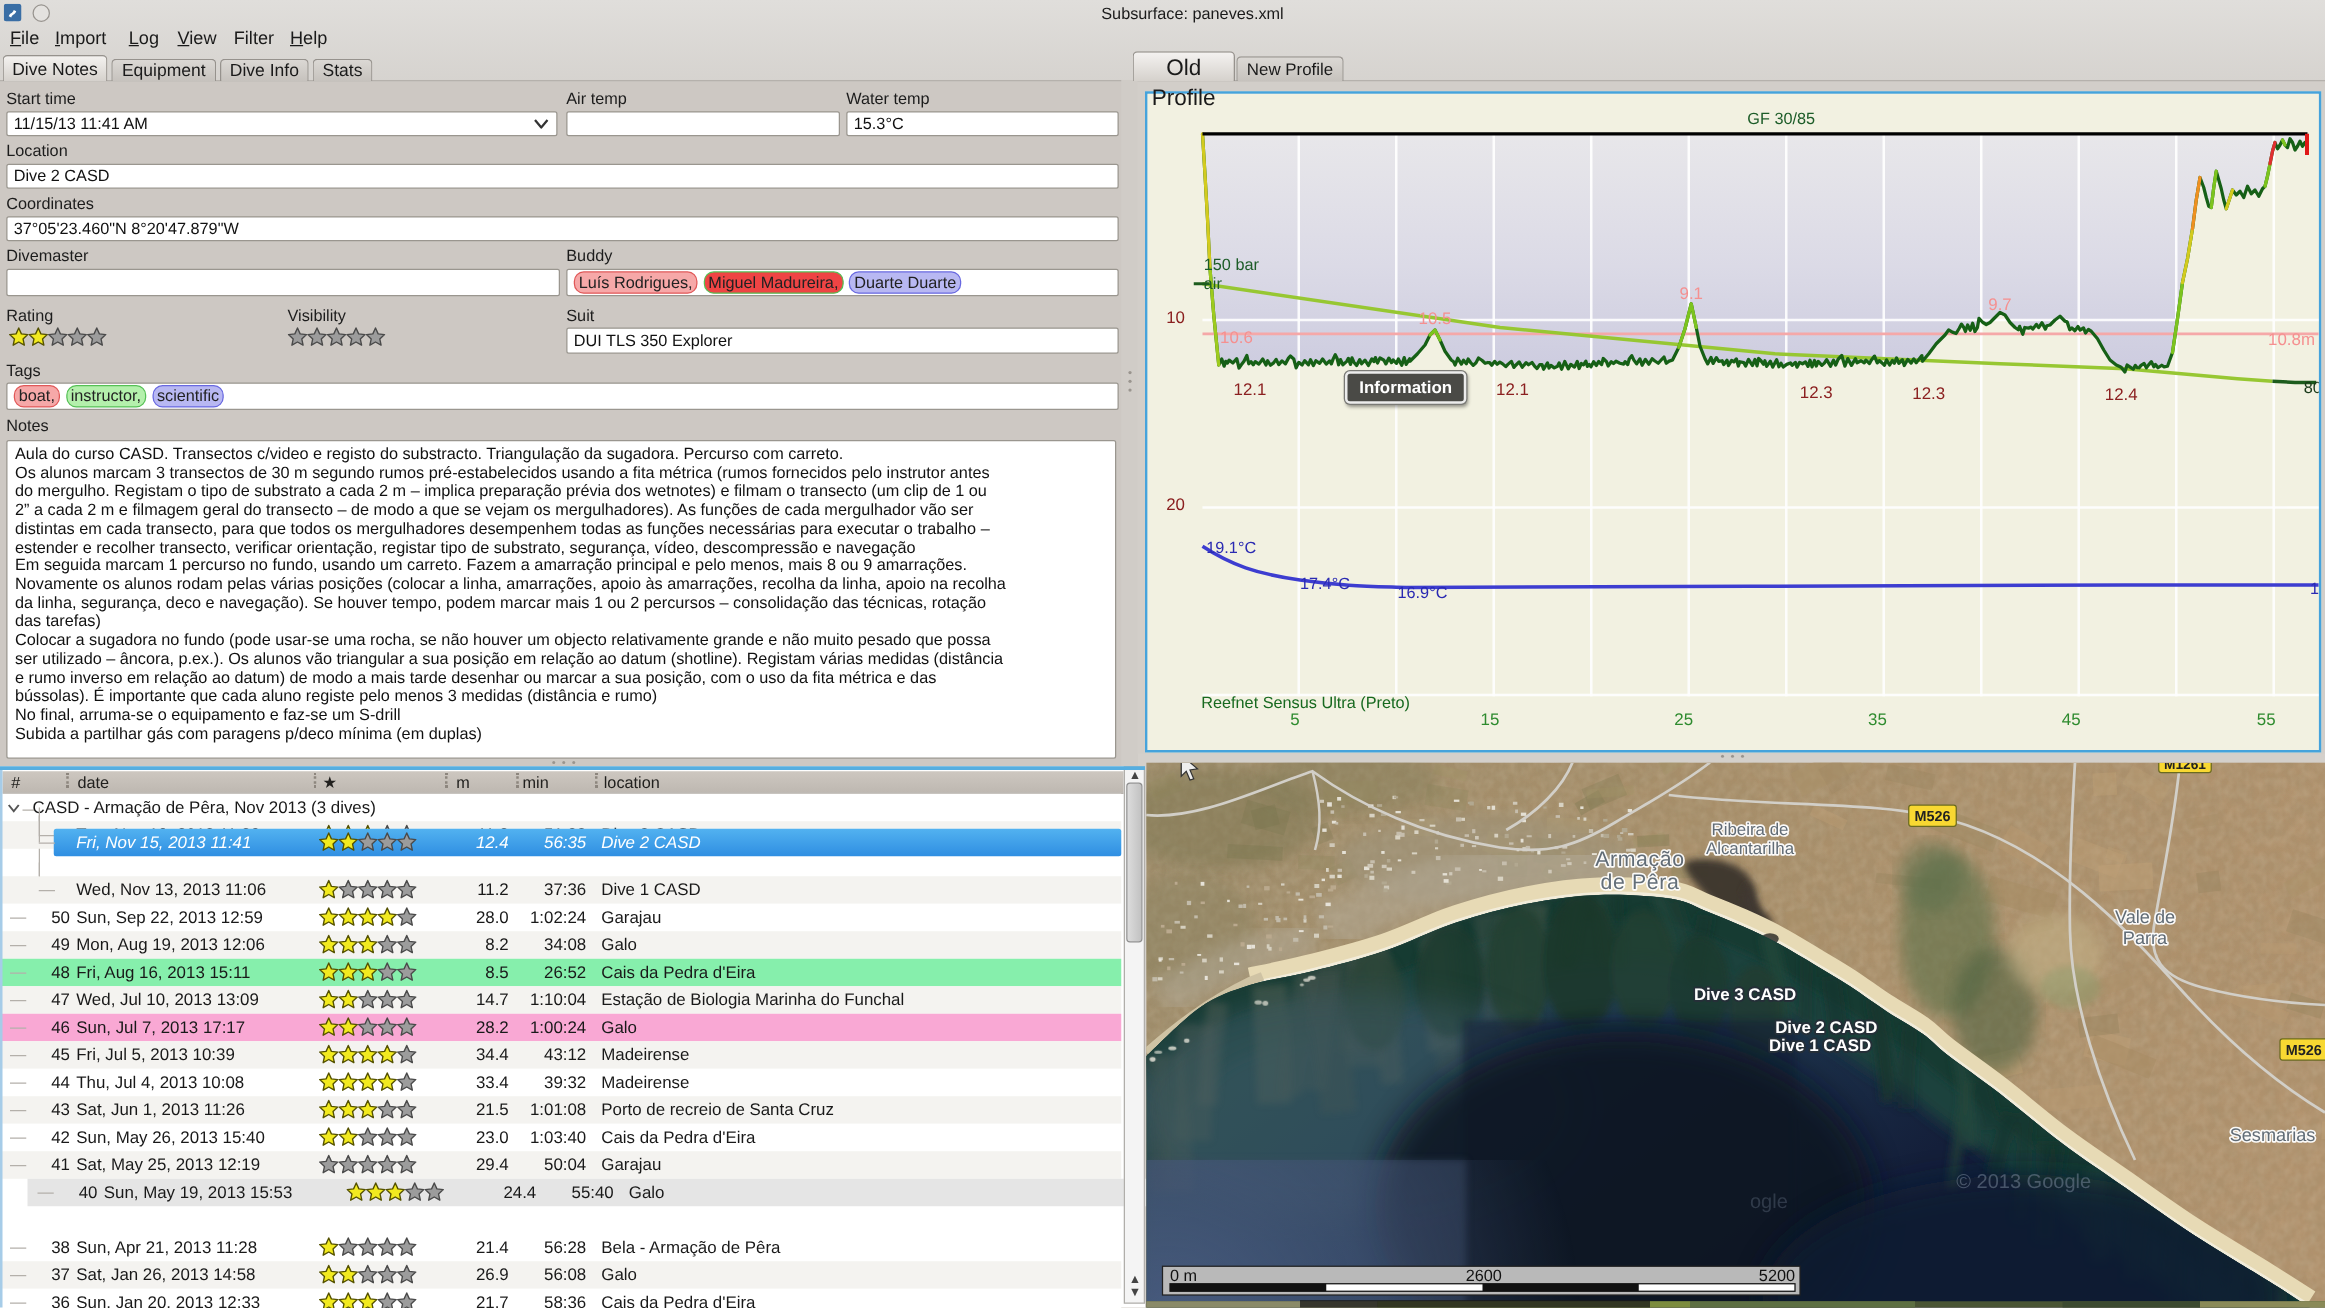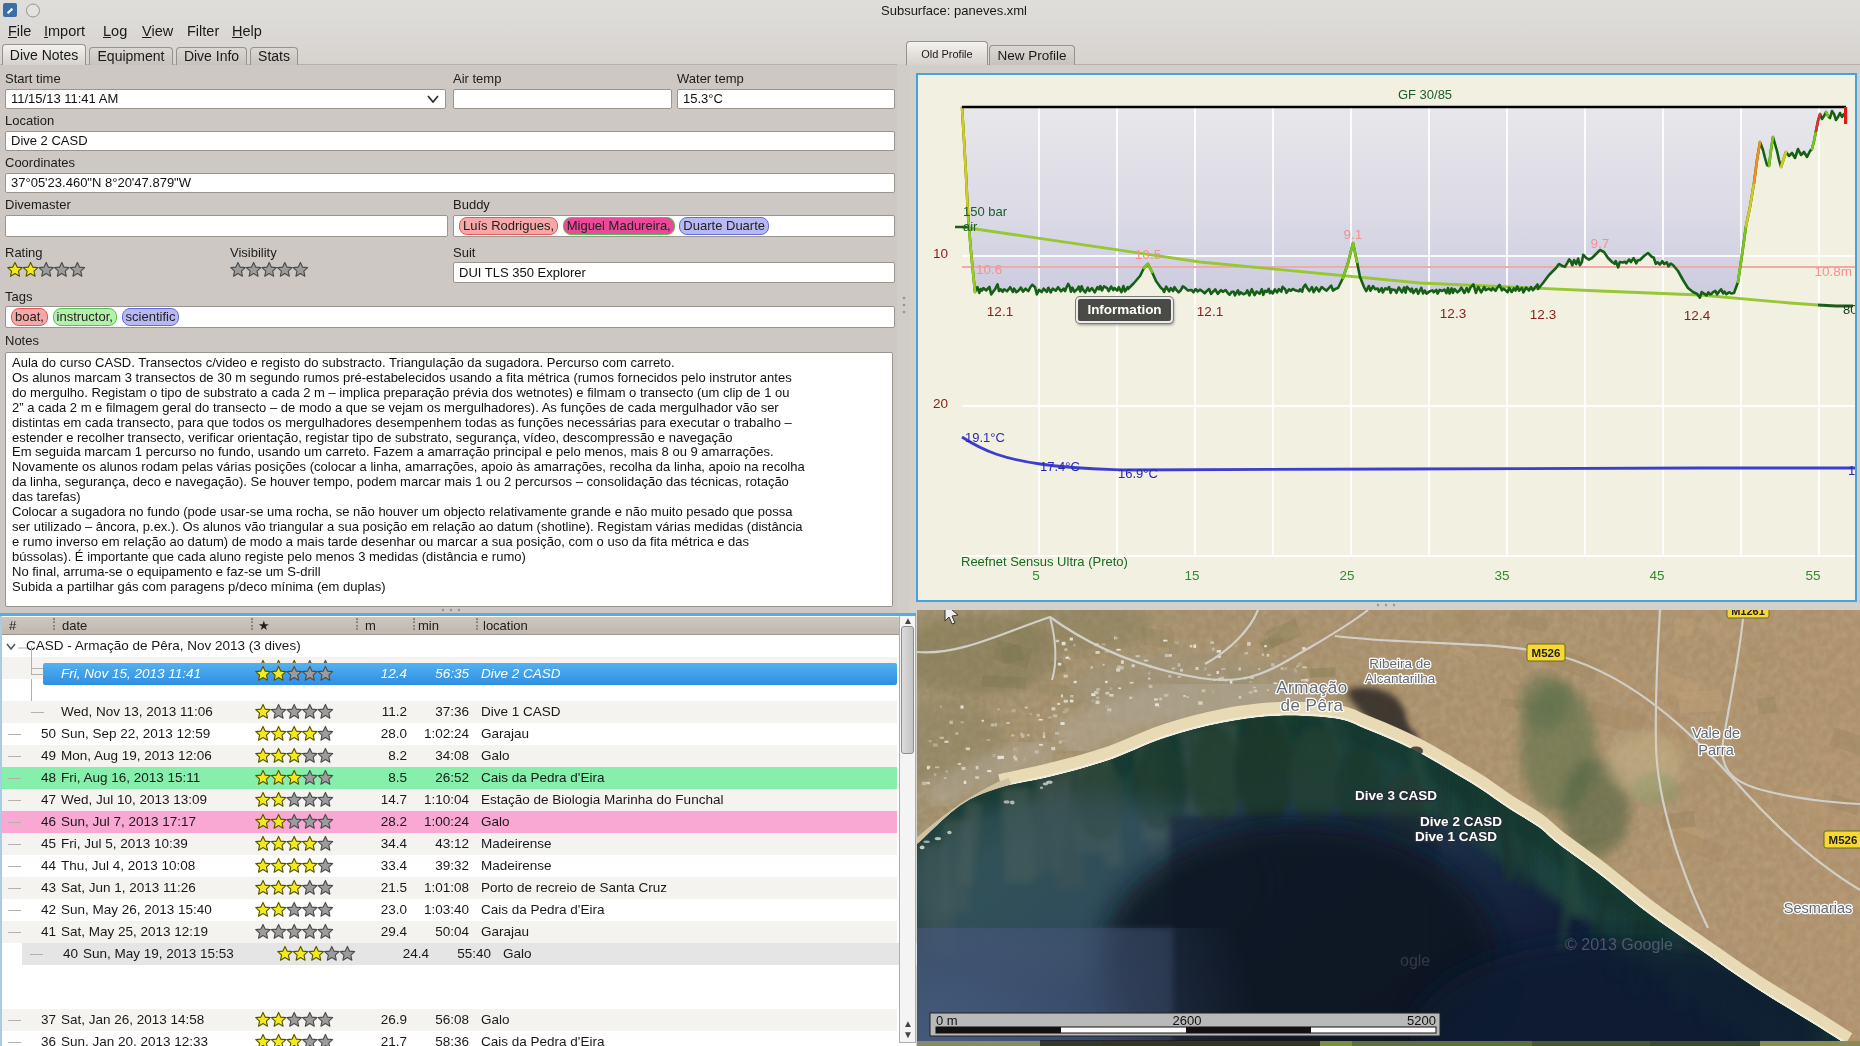--- a/index.html
+++ b/index.html
@@ -59,21 +59,21 @@
 <span style="left:44px"><u>I</u>mport</span>
 <span style="left:103px"><u>L</u>og</span>
 <span style="left:142px"><u>V</u>iew</span>
 <span style="left:187px">Filter</span>
 <span style="left:232px"><u>H</u>elp</span>
 </div>
 <div class="tab on" style="left:2px;top:44px;width:84px;height:21px;line-height:21px">Dive Notes</div>
 <div class="tab off" style="left:89px;top:47px;width:84px;height:18px;line-height:17px">Equipment</div>
 <div class="tab off" style="left:176px;top:47px;width:71px;height:18px;line-height:17px">Dive Info</div>
 <div class="tab off" style="left:250px;top:47px;width:48px;height:18px;line-height:17px">Stats</div>
-<div class="tab on" style="left:906px;top:41px;width:82px;height:24px;line-height:24px;font-size:11px">Old Profile</div>
+<div class="tab on" style="left:906px;top:41px;width:82px;height:24px;line-height:24px;font-size:18px">Old Profile</div>
 <div class="tab off" style="left:989px;top:45px;width:86px;height:20px;line-height:19px;font-size:13.5px">New Profile</div>
 <div id="formarea"></div>
 <div id="splitv"></div>
 <svg class="abs" style="left:901px;top:295px" width="8" height="20">
     <g fill="#9a958f">
       <circle cx="3" cy="3" r="1.3"></circle>
       <circle cx="3" cy="10" r="1.3"></circle>
       <circle cx="3" cy="17" r="1.3"></circle>
     </g>
   </svg>
@@ -107,21 +107,21 @@
 <div class="inp" style="left:453px;top:89px;width:219px;height:20px"></div>
 <div class="lbl" style="left:677px;top:71px">Water temp</div>
 <div class="inp" style="left:677px;top:89px;width:218px;height:20px">15.3°C</div>
 <div class="lbl" style="left:5px;top:113px">Location</div>
 <div class="inp" style="left:5px;top:131px;width:890px;height:20px">Dive 2 CASD</div>
 <div class="lbl" style="left:5px;top:155px">Coordinates</div>
 <div class="inp" style="left:5px;top:173px;width:890px;height:20px">37°05'23.460"N 8°20'47.879"W</div>
 <div class="lbl" style="left:5px;top:197px">Divemaster</div>
 <div class="inp" style="left:5px;top:215px;width:443px;height:22px"></div>
 <div class="lbl" style="left:453px;top:197px">Buddy</div>
-<div class="inp" style="left:453px;top:215px;width:442px;height:22px;padding-top:1px"><span class="pill" style="background:#f6a8a8;border-color:#e05858">Luís Rodrigues,</span> <span class="pill" style="background:#ec4899;border-color:#55c055">Miguel Madureira,</span> <span class="pill" style="background:#b8b8f2;border-color:#6868e0">Duarte Duarte</span></div>
+<div class="inp" style="left:453px;top:215px;width:442px;height:22px;padding-top:1px"><span class="pill" style="background:#f6a8a8;border-color:#e05858">Luís Rodrigues,</span> <span class="pill" style="background:#ef4444;border-color:#55c055">Miguel Madureira,</span> <span class="pill" style="background:#b8b8f2;border-color:#6868e0">Duarte Duarte</span></div>
 <div class="lbl" style="left:5px;top:245px">Rating</div>
 <div class="abs" style="left:7px;top:261px"><svg class="stars" width="80" height="17" viewBox="0 0 80 17">
       <path d="M8.00,1.40 L10.12,6.09 L15.23,6.65 L11.42,10.11 L12.47,15.15 L8.00,12.60 L3.53,15.15 L4.58,10.11 L0.77,6.65 L5.88,6.09 Z" transform="translate(0.0,0)" fill="#f2ea1f" stroke="#555200" stroke-width="1.1" stroke-linejoin="round"></path>
       <path d="M8.00,1.40 L10.12,6.09 L15.23,6.65 L11.42,10.11 L12.47,15.15 L8.00,12.60 L3.53,15.15 L4.58,10.11 L0.77,6.65 L5.88,6.09 Z" transform="translate(15.6,0)" fill="#f2ea1f" stroke="#555200" stroke-width="1.1" stroke-linejoin="round"></path>
       <path d="M8.00,1.40 L10.12,6.09 L15.23,6.65 L11.42,10.11 L12.47,15.15 L8.00,12.60 L3.53,15.15 L4.58,10.11 L0.77,6.65 L5.88,6.09 Z" transform="translate(31.2,0)" fill="#9c9c9c" stroke="#4a4a4a" stroke-width="1.1" stroke-linejoin="round"></path>
       <path d="M8.00,1.40 L10.12,6.09 L15.23,6.65 L11.42,10.11 L12.47,15.15 L8.00,12.60 L3.53,15.15 L4.58,10.11 L0.77,6.65 L5.88,6.09 Z" transform="translate(46.8,0)" fill="#9c9c9c" stroke="#4a4a4a" stroke-width="1.1" stroke-linejoin="round"></path>
       <path d="M8.00,1.40 L10.12,6.09 L15.23,6.65 L11.42,10.11 L12.47,15.15 L8.00,12.60 L3.53,15.15 L4.58,10.11 L0.77,6.65 L5.88,6.09 Z" transform="translate(62.4,0)" fill="#9c9c9c" stroke="#4a4a4a" stroke-width="1.1" stroke-linejoin="round"></path>
     </svg></div>
 <div class="lbl" style="left:230px;top:245px">Visibility</div>
 <div class="abs" style="left:230px;top:261px"><svg class="stars" width="80" height="17" viewBox="0 0 80 17">
@@ -362,20 +362,35 @@
       <div class="tcell" style="left:255px;top:2px"><svg class="stars" width="80" height="17" viewBox="0 0 80 17">
           <path d="M8.00,1.40 L10.12,6.09 L15.23,6.65 L11.42,10.11 L12.47,15.15 L8.00,12.60 L3.53,15.15 L4.58,10.11 L0.77,6.65 L5.88,6.09 Z" transform="translate(0.0,0)" fill="#f2ea1f" stroke="#555200" stroke-width="1.1" stroke-linejoin="round"></path>
           <path d="M8.00,1.40 L10.12,6.09 L15.23,6.65 L11.42,10.11 L12.47,15.15 L8.00,12.60 L3.53,15.15 L4.58,10.11 L0.77,6.65 L5.88,6.09 Z" transform="translate(15.6,0)" fill="#f2ea1f" stroke="#555200" stroke-width="1.1" stroke-linejoin="round"></path>
           <path d="M8.00,1.40 L10.12,6.09 L15.23,6.65 L11.42,10.11 L12.47,15.15 L8.00,12.60 L3.53,15.15 L4.58,10.11 L0.77,6.65 L5.88,6.09 Z" transform="translate(31.2,0)" fill="#f2ea1f" stroke="#555200" stroke-width="1.1" stroke-linejoin="round"></path>
           <path d="M8.00,1.40 L10.12,6.09 L15.23,6.65 L11.42,10.11 L12.47,15.15 L8.00,12.60 L3.53,15.15 L4.58,10.11 L0.77,6.65 L5.88,6.09 Z" transform="translate(46.8,0)" fill="#9c9c9c" stroke="#4a4a4a" stroke-width="1.1" stroke-linejoin="round"></path>
           <path d="M8.00,1.40 L10.12,6.09 L15.23,6.65 L11.42,10.11 L12.47,15.15 L8.00,12.60 L3.53,15.15 L4.58,10.11 L0.77,6.65 L5.88,6.09 Z" transform="translate(62.4,0)" fill="#9c9c9c" stroke="#4a4a4a" stroke-width="1.1" stroke-linejoin="round"></path>
         </svg></div>
       <div class="tcell mcol">24.4</div>
       <div class="tcell mincol">55:40</div>
       <div class="tcell" style="left:481px">Galo</div>
+    </div>
+    <div class="trow" style="top:374px;background:#ffffff;">
+      <div class="hline" style="left:8px;width:13px"></div>
+      <div class="tcell num">38</div>
+      <div class="tcell" style="left:61px">Sun, Apr 21, 2013 11:28</div>
+      <div class="tcell" style="left:255px;top:2px"><svg class="stars" width="80" height="17" viewBox="0 0 80 17">
+          <path d="M8.00,1.40 L10.12,6.09 L15.23,6.65 L11.42,10.11 L12.47,15.15 L8.00,12.60 L3.53,15.15 L4.58,10.11 L0.77,6.65 L5.88,6.09 Z" transform="translate(0.0,0)" fill="#f2ea1f" stroke="#555200" stroke-width="1.1" stroke-linejoin="round"></path>
+          <path d="M8.00,1.40 L10.12,6.09 L15.23,6.65 L11.42,10.11 L12.47,15.15 L8.00,12.60 L3.53,15.15 L4.58,10.11 L0.77,6.65 L5.88,6.09 Z" transform="translate(15.6,0)" fill="#9c9c9c" stroke="#4a4a4a" stroke-width="1.1" stroke-linejoin="round"></path>
+          <path d="M8.00,1.40 L10.12,6.09 L15.23,6.65 L11.42,10.11 L12.47,15.15 L8.00,12.60 L3.53,15.15 L4.58,10.11 L0.77,6.65 L5.88,6.09 Z" transform="translate(31.2,0)" fill="#9c9c9c" stroke="#4a4a4a" stroke-width="1.1" stroke-linejoin="round"></path>
+          <path d="M8.00,1.40 L10.12,6.09 L15.23,6.65 L11.42,10.11 L12.47,15.15 L8.00,12.60 L3.53,15.15 L4.58,10.11 L0.77,6.65 L5.88,6.09 Z" transform="translate(46.8,0)" fill="#9c9c9c" stroke="#4a4a4a" stroke-width="1.1" stroke-linejoin="round"></path>
+          <path d="M8.00,1.40 L10.12,6.09 L15.23,6.65 L11.42,10.11 L12.47,15.15 L8.00,12.60 L3.53,15.15 L4.58,10.11 L0.77,6.65 L5.88,6.09 Z" transform="translate(62.4,0)" fill="#9c9c9c" stroke="#4a4a4a" stroke-width="1.1" stroke-linejoin="round"></path>
+        </svg></div>
+      <div class="tcell mcol">21.4</div>
+      <div class="tcell mincol">56:28</div>
+      <div class="tcell" style="left:481px">Bela - Armação de Pêra</div>
     </div>
     <div class="trow" style="top:396px;background:#f4f3f0;">
       <div class="hline" style="left:8px;width:13px"></div>
       <div class="tcell num">37</div>
       <div class="tcell" style="left:61px">Sat, Jan 26, 2013 14:58</div>
       <div class="tcell" style="left:255px;top:2px"><svg class="stars" width="80" height="17" viewBox="0 0 80 17">
           <path d="M8.00,1.40 L10.12,6.09 L15.23,6.65 L11.42,10.11 L12.47,15.15 L8.00,12.60 L3.53,15.15 L4.58,10.11 L0.77,6.65 L5.88,6.09 Z" transform="translate(0.0,0)" fill="#f2ea1f" stroke="#555200" stroke-width="1.1" stroke-linejoin="round"></path>
           <path d="M8.00,1.40 L10.12,6.09 L15.23,6.65 L11.42,10.11 L12.47,15.15 L8.00,12.60 L3.53,15.15 L4.58,10.11 L0.77,6.65 L5.88,6.09 Z" transform="translate(15.6,0)" fill="#f2ea1f" stroke="#555200" stroke-width="1.1" stroke-linejoin="round"></path>
           <path d="M8.00,1.40 L10.12,6.09 L15.23,6.65 L11.42,10.11 L12.47,15.15 L8.00,12.60 L3.53,15.15 L4.58,10.11 L0.77,6.65 L5.88,6.09 Z" transform="translate(31.2,0)" fill="#9c9c9c" stroke="#4a4a4a" stroke-width="1.1" stroke-linejoin="round"></path>
           <path d="M8.00,1.40 L10.12,6.09 L15.23,6.65 L11.42,10.11 L12.47,15.15 L8.00,12.60 L3.53,15.15 L4.58,10.11 L0.77,6.65 L5.88,6.09 Z" transform="translate(46.8,0)" fill="#9c9c9c" stroke="#4a4a4a" stroke-width="1.1" stroke-linejoin="round"></path>

